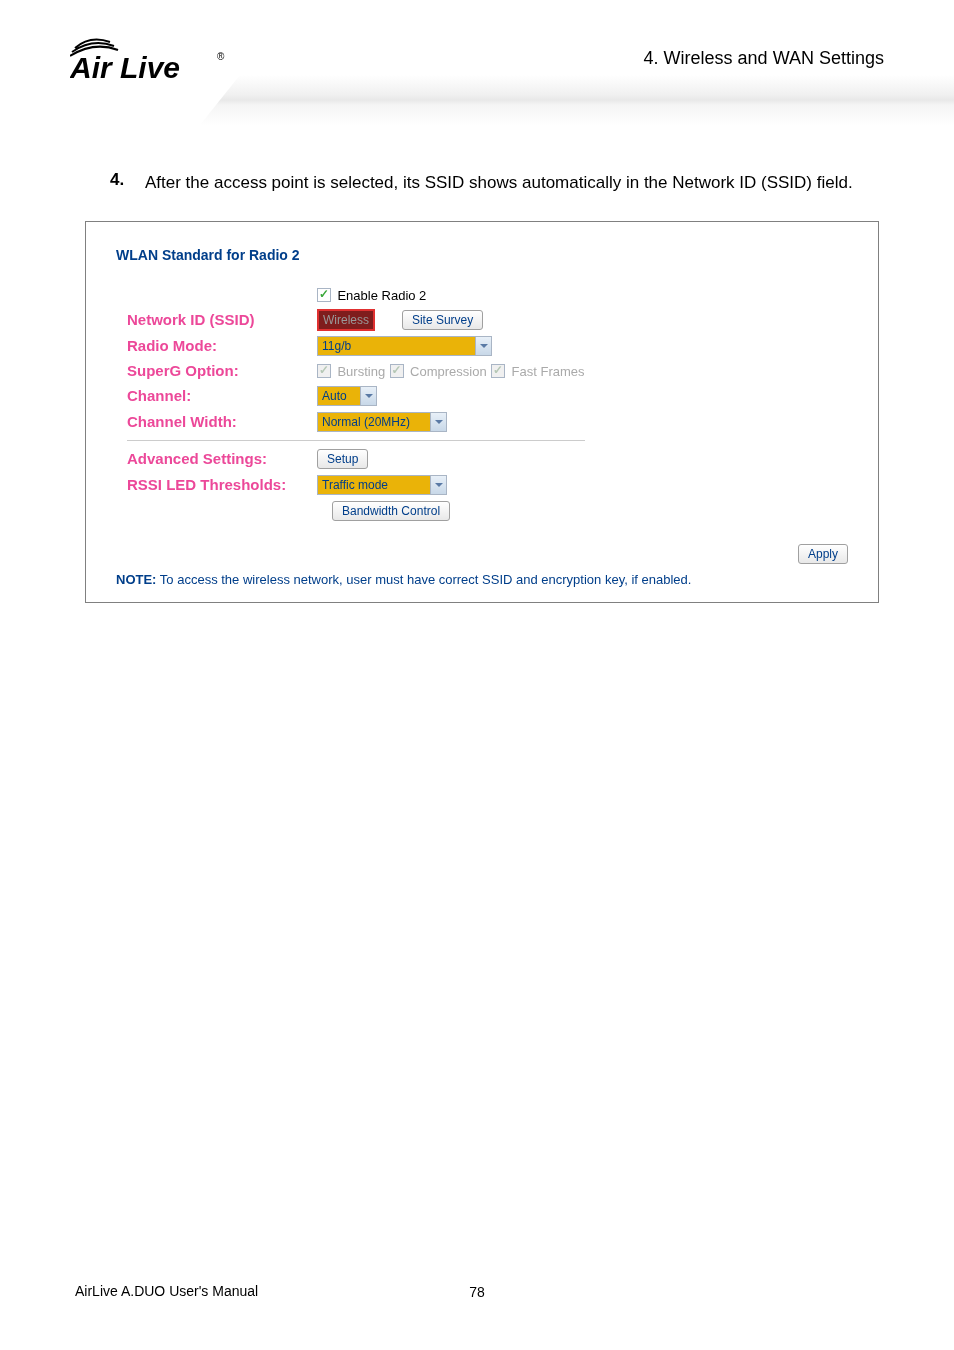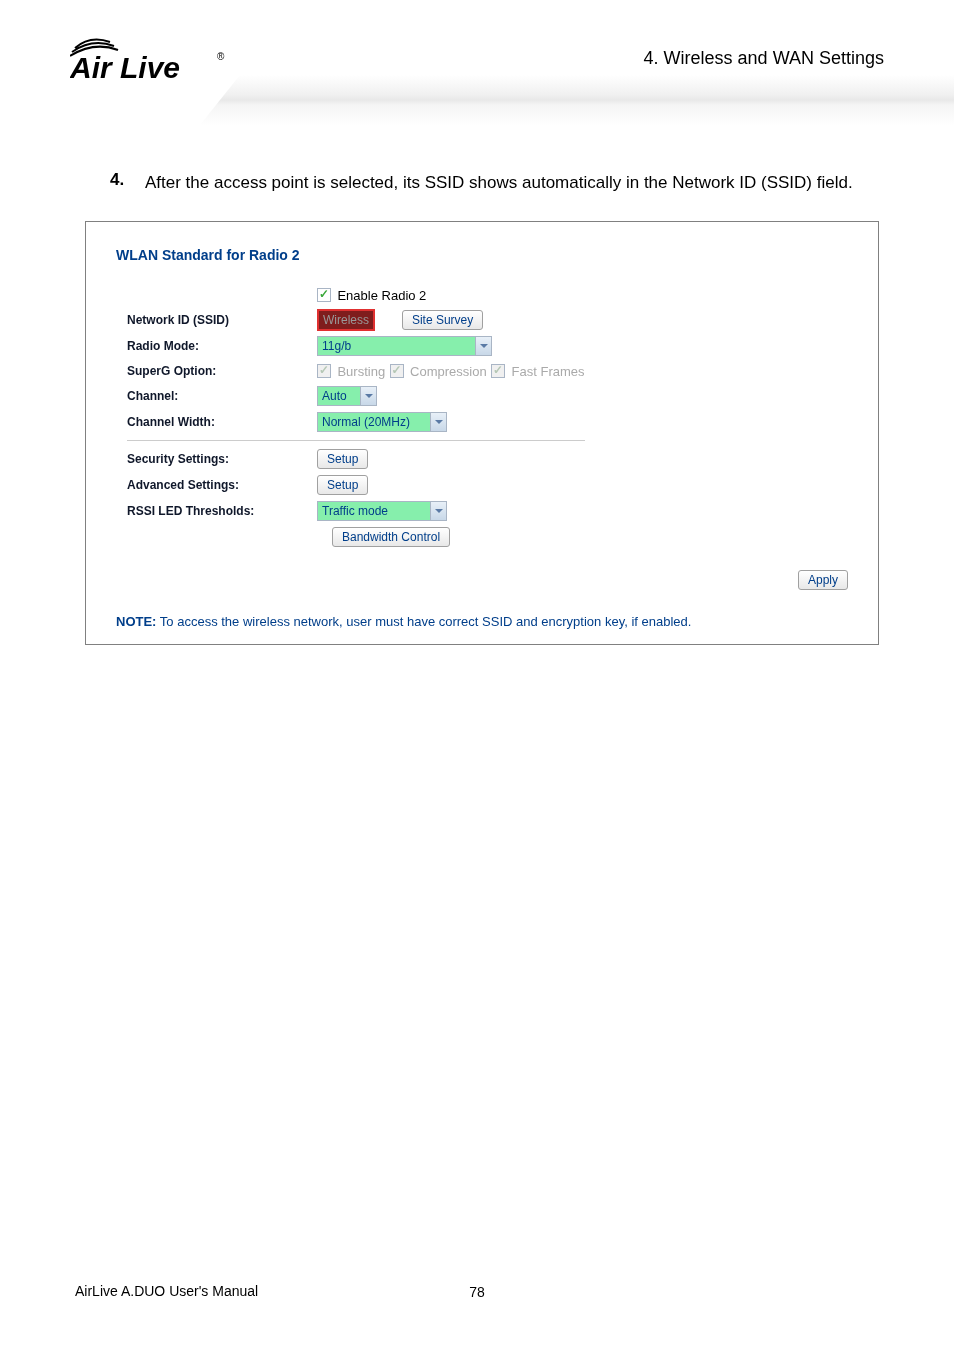--- a/index.html
+++ b/index.html
@@ -77,22 +77,22 @@
     .form-table {
       margin-left: 11px;
       border-collapse: collapse;
     }
     .form-row td {
       padding: 3px 0;
       vertical-align: middle;
     }
     .form-label {
       font-weight: bold;
-      color: #0f172a;
-      font-size: 12px;
+      color: #ec4899;
+      font-size: 15px;
       width: 190px;
     }
     .enable-row {
       padding-bottom: 3px;
     }
     .checkbox {
       display: inline-block;
       width: 14px;
       height: 14px;
       border: 1px solid #a9b5c5;
@@ -127,21 +127,21 @@
       padding: 2px 4px;
       font-size: 12px;
       color: #999;
       width: 150px;
       height: 21px;
       vertical-align: middle;
     }
     .select-box {
       display: inline-block;
       border: 1px solid #a9b5c5;
-      background: #86efac;
+      background: #eab308;
       padding: 0 0 0 4px;
       font-size: 12px;
       color: #003e8a;
       height: 20px;
       line-height: 18px;
       vertical-align: middle;
       position: relative;
     }
     .select-box.traffic {
       color: #003e8a;
@@ -185,21 +185,21 @@
     .hr-line {
       border-top: 1px solid #ccc;
       margin: 5px 0;
     }
     .apply-row {
       text-align: right;
       padding-top: 20px;
     }
     .note-line {
       font-size: 13px;
-      margin-top: 24px;
+      margin-top: 8px;
     }
     .note-bold {
       font-weight: bold;
       color: #003e8a;
     }
     .note-text {
       color: #003e8a;
     }
     .footer {
       position: absolute;
@@ -290,26 +290,20 @@
         <td>
           <span class="select-box" style="width:130px;"><span>Normal (20MHz)</span><span class="select-arrow"></span></span>
         </td>
       </tr>
       <tr>
             <td colspan="2">
               <div class="hr-line"></div>
             </td>
           </tr>
       <tr class="form-row">
-        <td class="form-label">Security Settings:</td>
-        <td>
-          <span class="btn">Setup</span>
-        </td>
-      </tr>
-      <tr class="form-row">
         <td class="form-label">Advanced Settings:</td>
         <td>
           <span class="btn">Setup</span>
         </td>
       </tr>
       <tr class="form-row">
         <td class="form-label">RSSI LED Thresholds:</td>
         <td>
           <span class="select-box traffic" style="width:130px;"><span>Traffic mode</span><span class="select-arrow"></span></span>
         </td>

